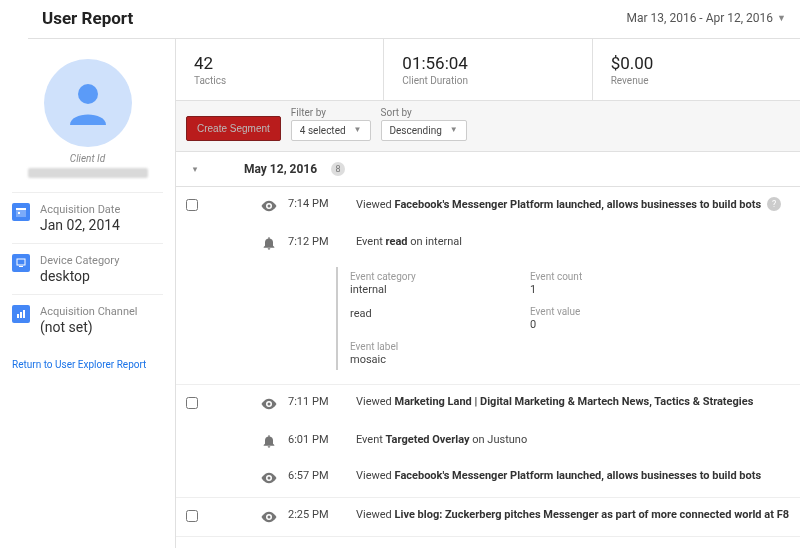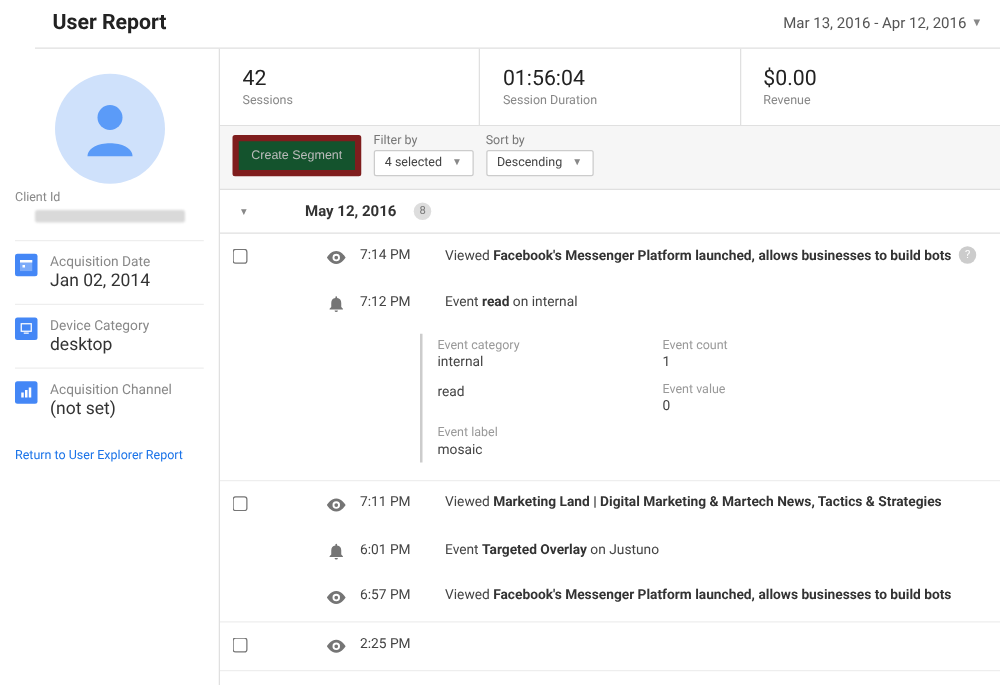--- a/index.html
+++ b/index.html
@@ -30,21 +30,21 @@
   padding: 14px 12px;
 }
 .avatar-wrap { text-align: center; }
 .avatar {
   width: 88px; height: 88px; border-radius: 50%;
   background: #cfe1fb;
   margin: 6px auto 6px auto;
   display:flex; align-items:center; justify-content:center;
 }
 .avatar svg { display:block; }
-.client-id-label { font-size: 10px; color: #888; text-align: left; margin-top: 2px; }
+.client-id-label { font-size: 10px; font-style: italic; color: #888; text-align: center; margin-top: 2px; }
 .client-id-value {
   height: 10px; width: 120px; margin: 4px auto 14px auto;
   background: #d9d9d9; border-radius: 2px;
   filter: blur(1px);
 }
 .prop-row { display: flex; gap: 10px; padding: 10px 0; border-top: 1px solid #eee; }
 .prop-row:first-of-type { border-top: 1px solid #eee; }
 .prop-icon {
   width: 18px; height: 18px; background: #4487f6; color: #fff;
   display:flex; align-items:center; justify-content:center;
@@ -65,22 +65,22 @@
 .stat-value { font-size: 17px; color: #222; }
 .stat-label { font-size: 10px; color: #888; margin-top: 2px; }
 
 .controls-row {
   display:flex; align-items:flex-end; gap: 10px;
   padding: 6px 10px 10px 10px;
   background: #f6f6f6;
   border-bottom: 1px solid #e0e0e0;
 }
 .seg-btn {
-  font-size: 10px; color: #bbb; background:#14532d;
-  border:5px solid #7f1d1d; padding: 6px 10px; border-radius:2px;
+  font-size: 10px; color: #bbb; background:#b91c1c;
+  border:1px solid #7f1d1d; padding: 6px 10px; border-radius:2px;
 }
 .ctrl-group { display:flex; flex-direction:column; gap:2px; }
 .ctrl-label { font-size: 10px; color: #777; }
 .dropdown {
   display:flex; align-items:flex-start; gap:8px;
   background:#fff; border:1px solid #ccc; padding: 4px 8px;
   font-size: 10px; color:#444; border-radius:2px;
 }
 .dropdown .tri { font-size:8px; color:#888; }
 
@@ -198,25 +198,25 @@
     </div>
 
     <a href="#" class="return-link">Return to User Explorer Report</a>
   </div>
 
   <div class="main">
 
     <div class="stats-row">
       <div class="stat">
         <div class="stat-value">42</div>
-        <div class="stat-label">Sessions</div>
+        <div class="stat-label">Tactics</div>
       </div>
       <div class="stat">
         <div class="stat-value">01:56:04</div>
-        <div class="stat-label">Session Duration</div>
+        <div class="stat-label">Client Duration</div>
       </div>
       <div class="stat">
         <div class="stat-value">$0.00</div>
         <div class="stat-label">Revenue</div>
       </div>
     </div>
 
     <div class="controls-row">
       <button class="seg-btn">Create Segment</button>
       <div class="ctrl-group">
@@ -333,20 +333,23 @@
         </div>
         <div class="activity-row">
           <div class="row-cb"><input type="checkbox" style=""></div>
           <div class="row-spacer"></div>
           <div class="row-icon">
             <svg width="18" height="18" viewBox="0 0 24 24">
               <path fill="#757575" d="M12 5C6 5 2 12 2 12s4 7 10 7 10-7 10-7-4-7-10-7zm0 11a4 4 0 110-8 4 4 0 010 8zm0-2a2 2 0 100-4 2 2 0 000 4z"></path>
             </svg>
           </div>
           <div class="row-time">2:25 PM</div>
+          <div class="row-desc">
+            <span><span>Viewed </span><b>Live blog: Zuckerberg pitches Messenger as part of more connected world at F8</b><span></span></span>
+          </div>
         </div>
         <div class="activity-row">
           <div class="row-cb"></div>
           <div class="row-spacer"></div>
           <div class="row-icon">
             <svg width="18" height="18" viewBox="0 0 24 24">
               <path fill="#757575" d="M12 5C6 5 2 12 2 12s4 7 10 7 10-7 10-7-4-7-10-7zm0 11a4 4 0 110-8 4 4 0 010 8zm0-2a2 2 0 100-4 2 2 0 000 4z"></path>
             </svg>
           </div>
           <div class="row-time">12:56 PM</div>

